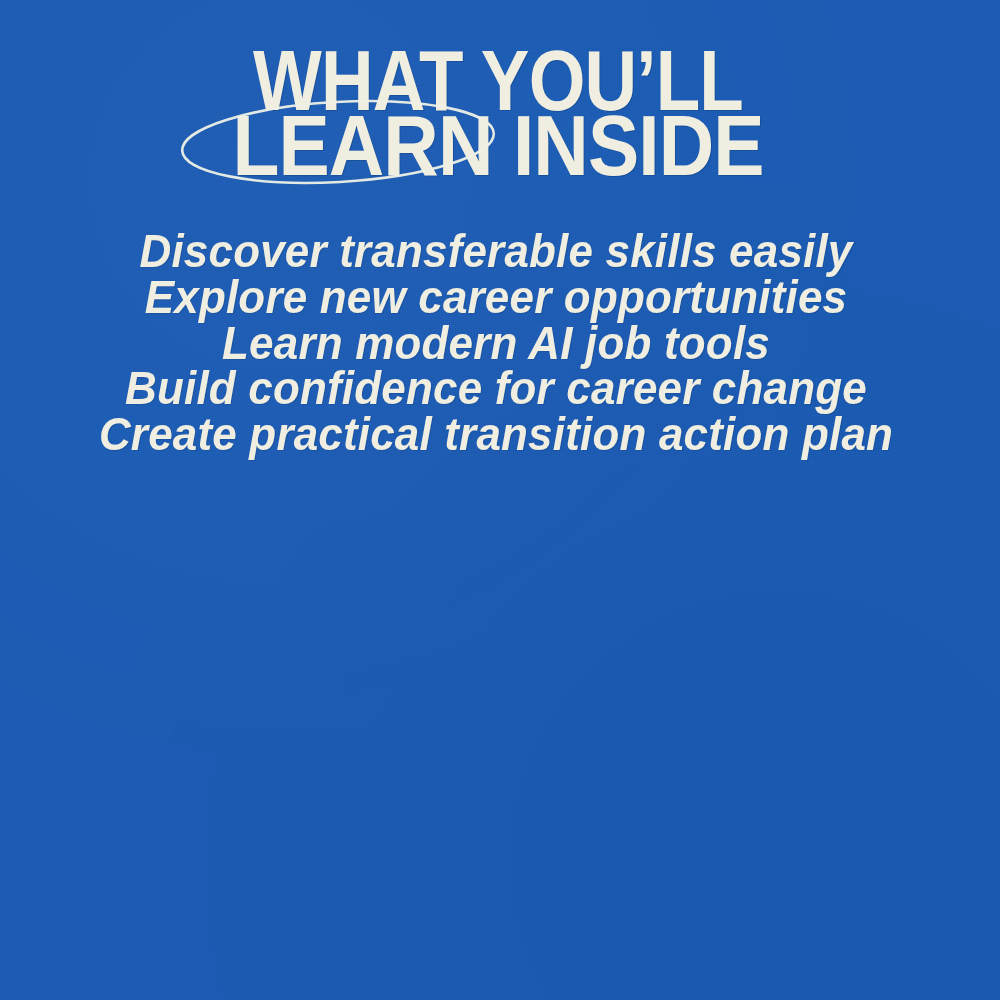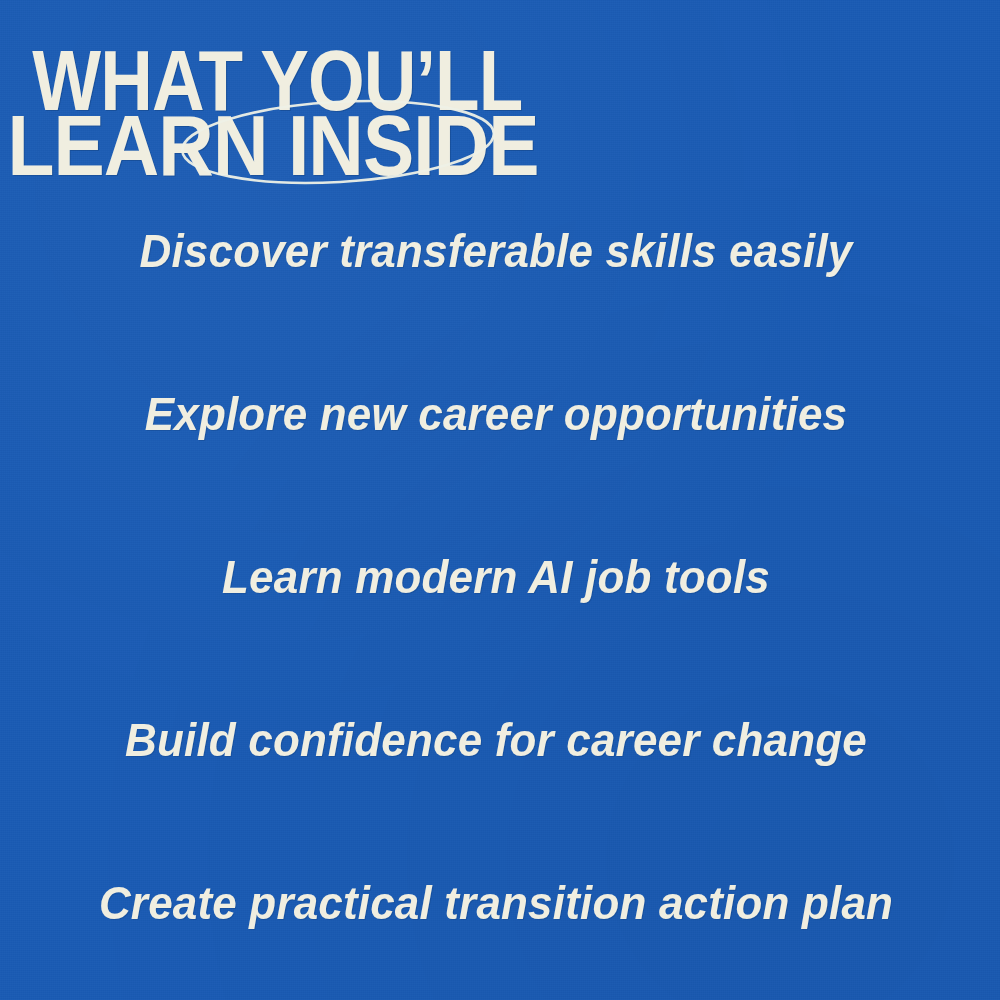--- a/index.html
+++ b/index.html
@@ -25,20 +25,21 @@
       repeating-linear-gradient(90deg,  rgba(255,255,255,.016) 0 1px, rgba(0,0,0,.016) 1px 2px),
       radial-gradient(circle at 28% 18%, rgba(255,255,255,.045), rgba(255,255,255,0) 55%),
       radial-gradient(circle at 78% 86%, rgba(0,0,0,.055),       rgba(0,0,0,0) 60%);
   }
 
   
   #headline-block {
     position:absolute;
     left:0; right:4px;
     top:44px;
+    text-align:center;
     z-index:3;
   }
 
   .headline-line {
     display:block;
     color:#f0eee0;
     font-family:"Liberation Sans Narrow","Liberation Sans", sans-serif;
     font-weight:bold;
     text-transform:uppercase;
     white-space:nowrap;
@@ -79,21 +80,20 @@
 
   
   #benefit-list {
     position:absolute;
     left:0; right:8px;
     top:210px;
     height:730px;
     z-index:2;
     display:flex;
     flex-direction:column;
-    justify-content:space-between;
     padding:18px 24px 14px;
   }
 
   .benefit-line {
     display:block;
     width:100%;
     text-align:center;
     color:#f0eee0;
     font-family:"Liberation Sans Narrow","Liberation Sans", sans-serif;
     font-weight:bold;

